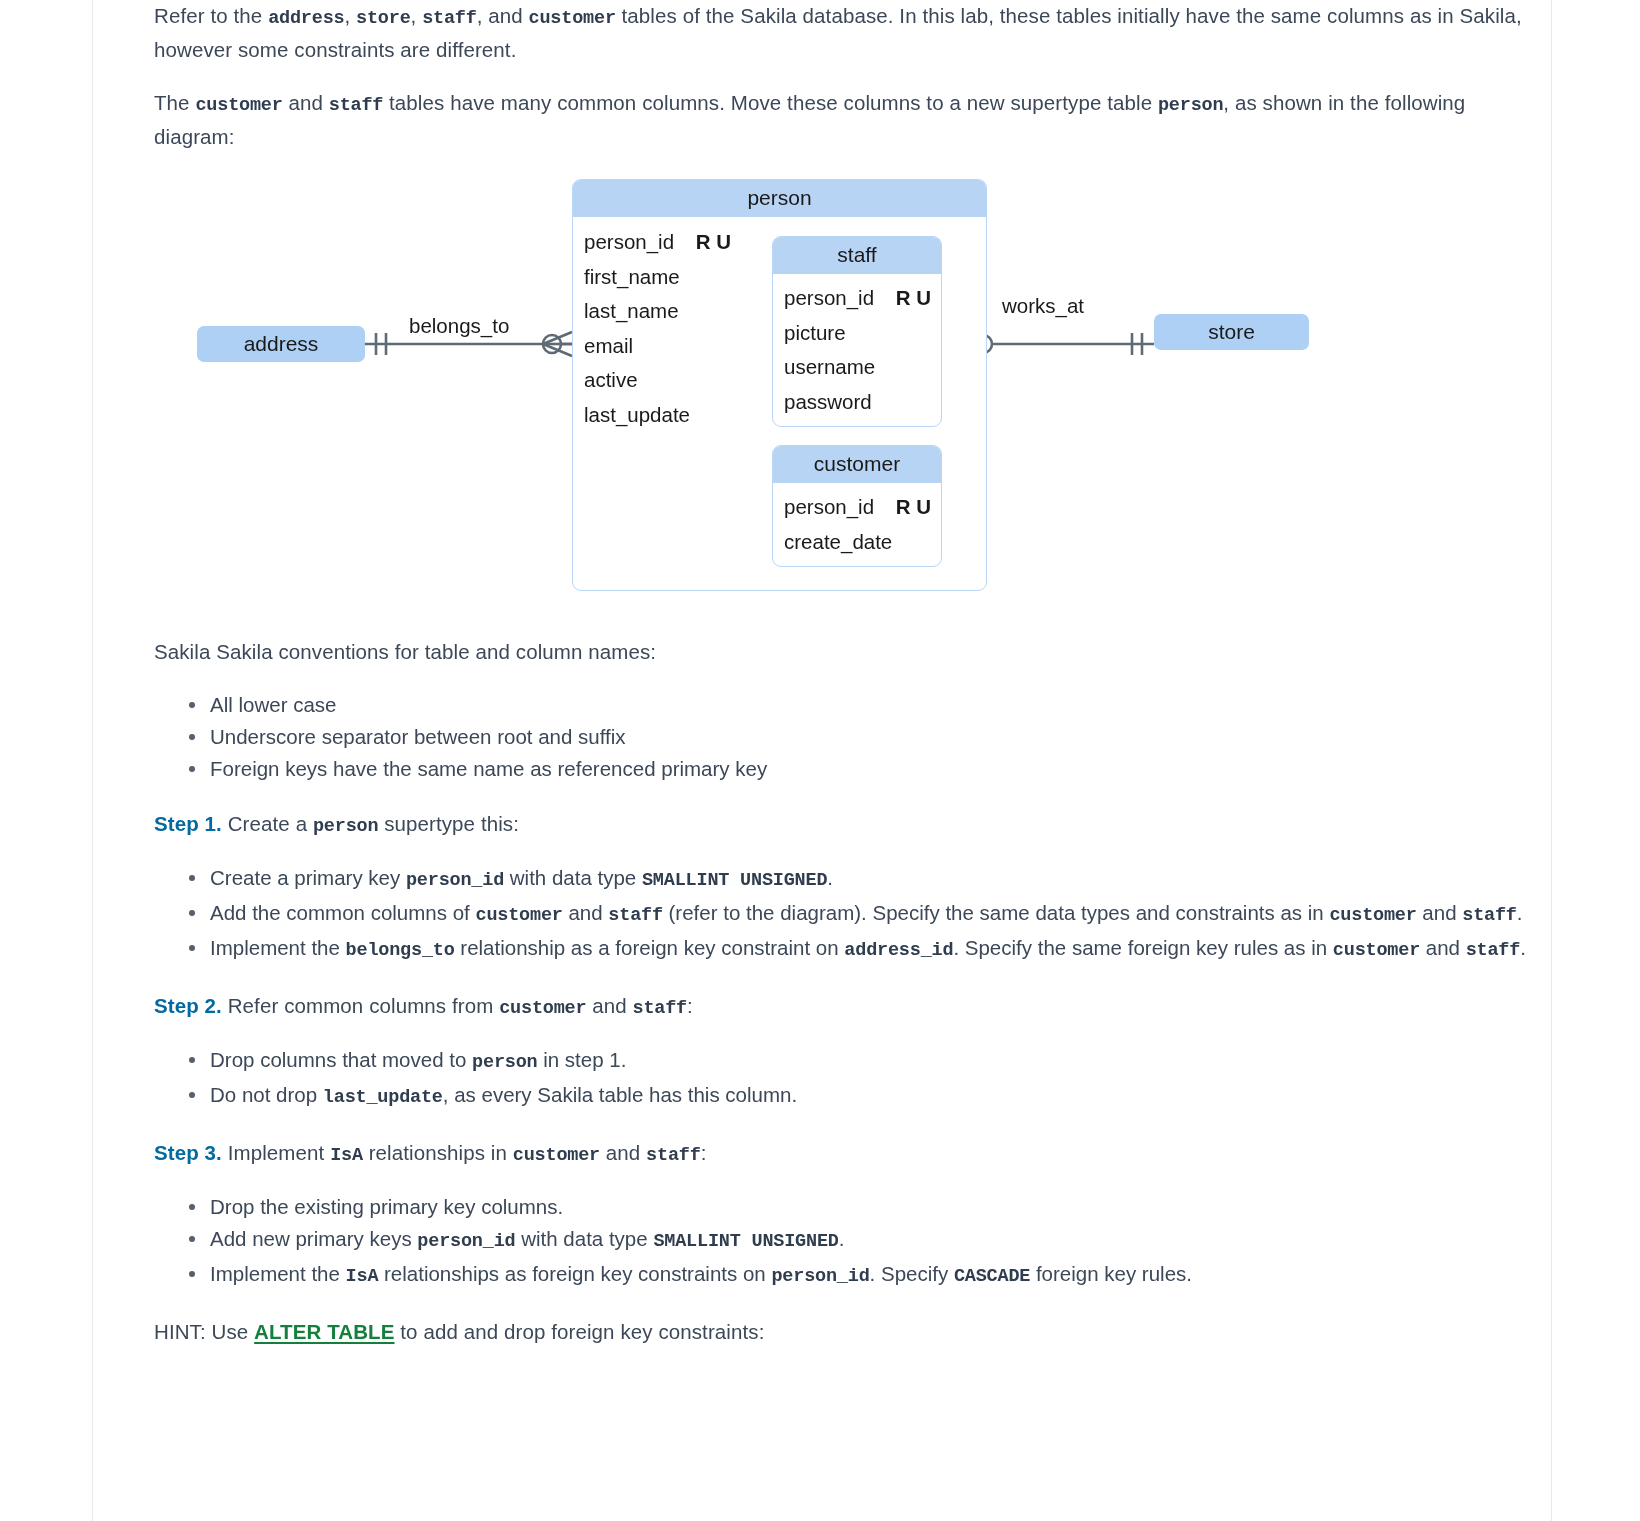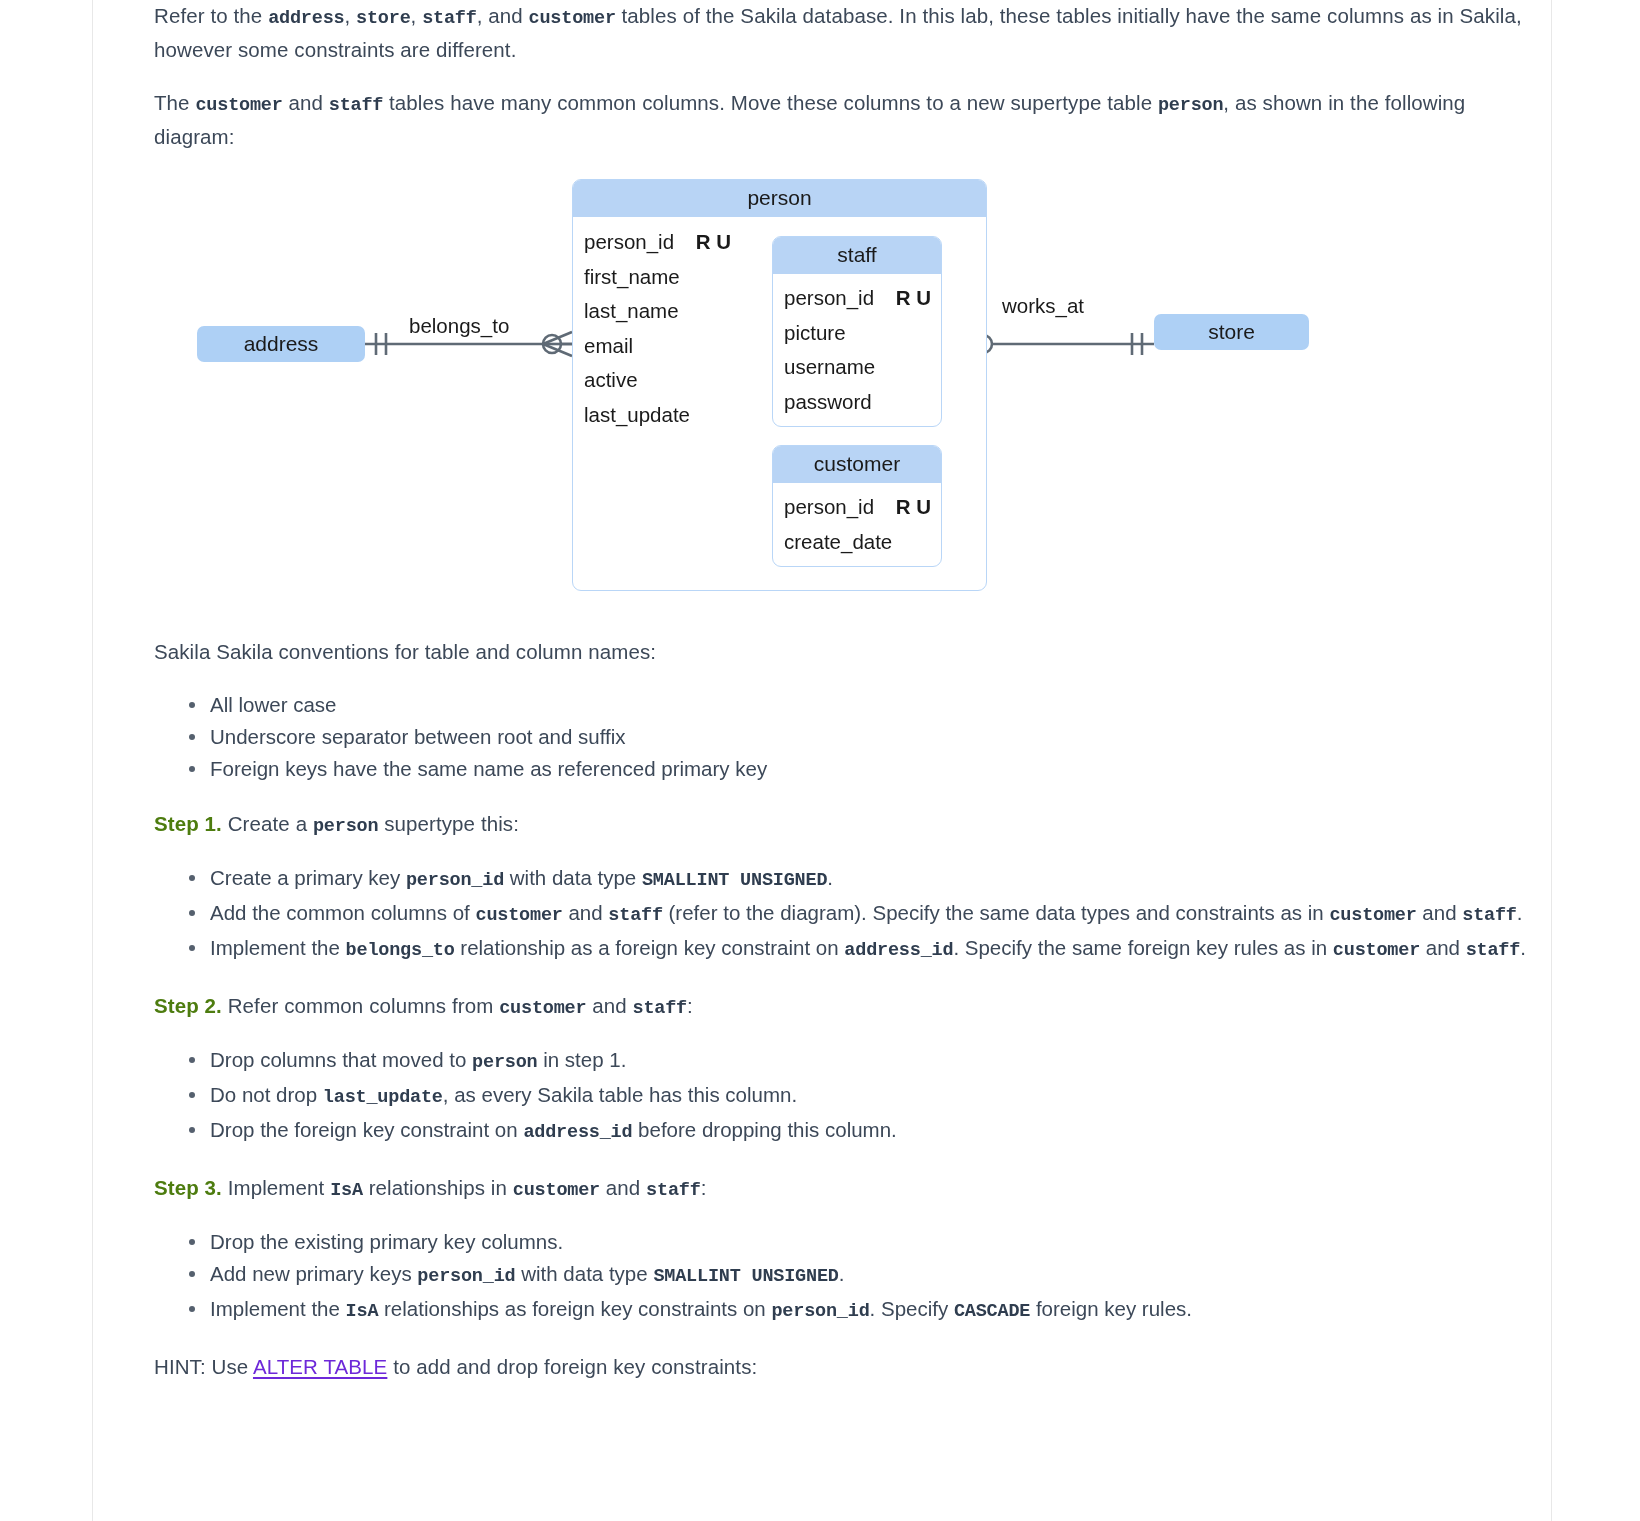--- a/index.html
+++ b/index.html
@@ -62,25 +62,26 @@
   ul.bullets li::before {
     content: "";
     position: absolute;
     left: -21px;
     top: 13px;
     width: 6px;
     height: 6px;
     background: #55606e;
     border-radius: 50%;
   }
-  .step-label { font-weight: bold; color: #4d7c0f; }
+  .step-label { font-weight: bold; color: #0369a1; }
   a.link {
-    color: #6d28d9;
+    color: #15803d;
     text-decoration: underline;
     text-underline-offset: 3px;
+    font-weight: bold;
   }
 
   
   .diagram {
     position: relative;
     width: 1330px;
     height: 452px;
     margin: 0 0 10px 0;
   }
   .erbox {
@@ -230,21 +231,20 @@
     <li><span>Create a primary key </span><code>person_id</code><span> with data type </span><code>SMALLINT UNSIGNED</code><span>.</span></li>
     <li><span>Add the common columns of </span><code>customer</code><span> and </span><code>staff</code><span>  (refer to the diagram). Specify the same data types and constraints as in </span><code>customer</code><span> and </span><code>staff</code><span>.</span></li>
     <li><span>Implement the </span><code>belongs_to</code><span> relationship as a foreign key constraint on </span><code>address_id</code><span>. Specify the same foreign key rules as in </span><code>customer</code><span> and </span><code>staff</code><span>.</span></li>
   </ul>
 
   <p class="para tight"><span class="step-label">Step 2.</span><span> Refer common columns from </span><code>customer</code><span> and </span><code>staff</code><span>:</span></p>
 
   <ul class="bullets">
     <li><span>Drop columns that moved to </span><code>person</code><span> in step 1.</span></li>
     <li><span>Do not drop </span><code>last_update</code><span>, as every Sakila table has this column.</span></li>
-    <li><span>Drop the foreign key constraint on </span><code>address_id</code><span> before dropping this column.</span></li>
   </ul>
 
   <p class="para tight"><span class="step-label">Step 3.</span><span> Implement </span><code>IsA</code><span> relationships in </span><code>customer</code><span> and </span><code>staff</code><span>:</span></p>
 
   <ul class="bullets">
     <li><span>Drop the existing primary key columns.</span></li>
     <li><span>Add new primary keys </span><code>person_id</code><span> with data type </span><code>SMALLINT UNSIGNED</code><span>.</span></li>
     <li><span>Implement the </span><code>IsA</code><span> relationships as foreign key constraints on </span><code>person_id</code><span>. Specify </span><code>CASCADE</code><span> foreign key rules.</span></li>
   </ul>
 

